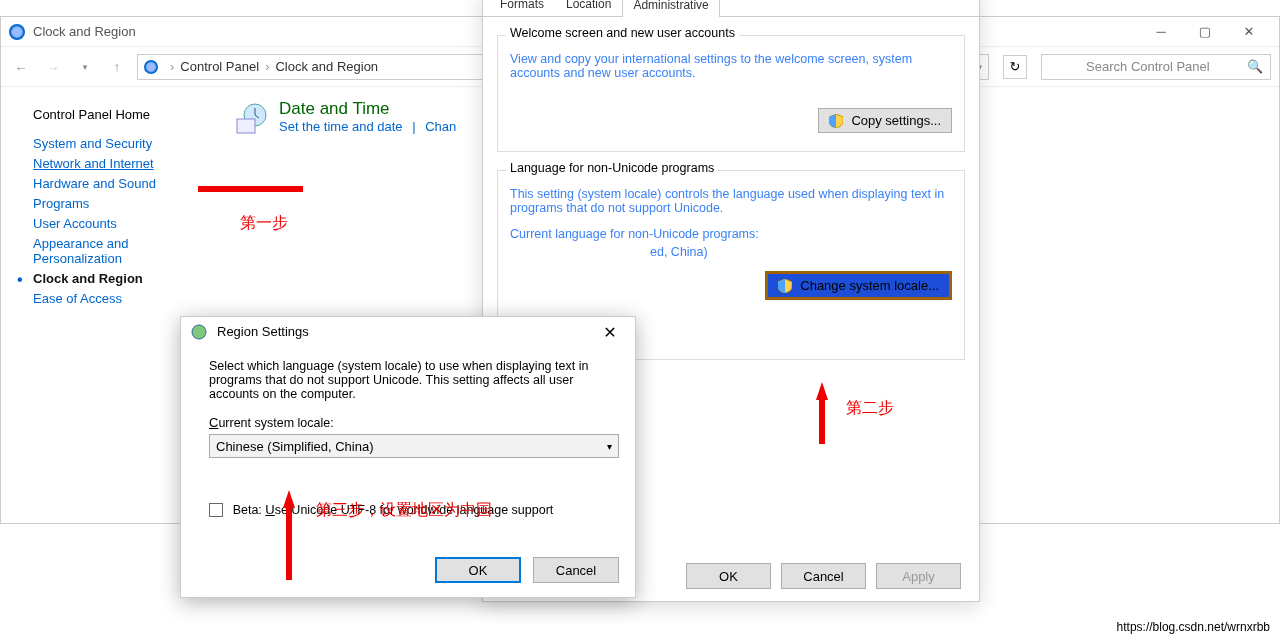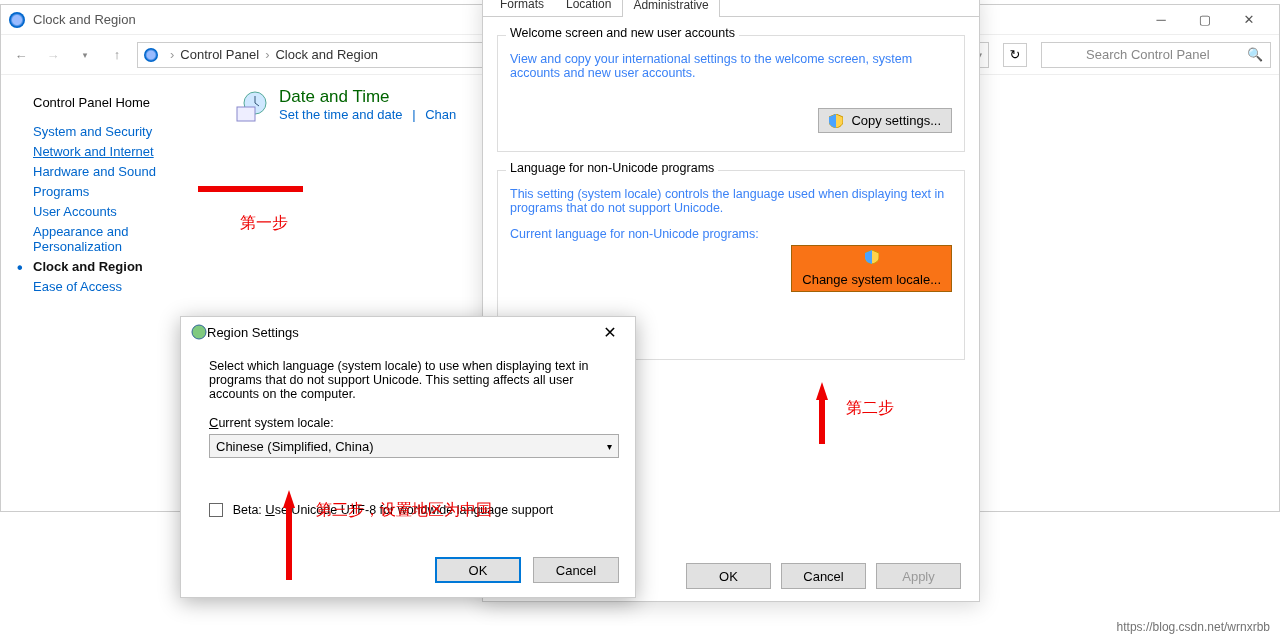--- a/index.html
+++ b/index.html
@@ -1,19 +1,19 @@
 <!DOCTYPE html>
 <html><head>
 <meta charset="utf-8">
 <style>
 * { box-sizing: border-box; font-family: "Segoe UI", Tahoma, sans-serif; font-size: 13px; }
 body { margin: 0; width: 1280px; height: 640px; overflow: hidden; background: #fff; position: relative; }
 
 
-.cp-window { position: absolute; left: 0; top: 4px; width: 1280px; height: 508px; border: 1px solid #ccc; background: #fff; }
+.cp-window { position: absolute; left: 0; top: 16px; width: 1280px; height: 508px; border: 1px solid #ccc; background: #fff; }
 .cp-titlebar { height: 30px; display: flex; align-items: center; padding: 0 8px; border-bottom: 1px solid #eee; }
 .cp-title-icon { width: 16px; height: 16px; border-radius: 50%; background: radial-gradient(#9bf 40%, #06c 60%); margin-right: 8px; }
 .cp-title { flex: 1; color: #555; }
 .cp-winbtns { display: flex; gap: 0; }
 .cp-winbtn { width: 44px; height: 28px; display: flex; align-items: center; justify-content: center; color: #555; }
 
 .cp-nav { height: 40px; display: flex; align-items: center; padding: 4px 8px; border-bottom: 1px solid #eee; gap: 8px; }
 .cp-navbtn { width: 24px; height: 24px; display: flex; align-items: center; justify-content: center; color: #888; }
 .cp-breadcrumb { flex: 1; border: 1px solid #ccc; height: 26px; display: flex; align-items: center; padding: 0 6px; margin-right: 6px; }
 .cp-crumb { color: #333; }
@@ -39,21 +39,21 @@
 
 
 .rg-dialog { position: absolute; left: 482px; top: -8px; width: 498px; height: 610px; border: 1px solid #ccc; background: #fff; box-shadow: 0 4px 20px rgba(0,0,0,0.15); z-index: 10; }
 .rg-tabs { display: flex; border-bottom: 1px solid #ccc; padding-left: 6px; height: 24px; }
 .rg-tab { padding: 3px 10px; border: 1px solid transparent; border-bottom: none; color: #333; font-size: 12px; }
 .rg-tab.active { border-color: #ccc; background: #fff; position: relative; top: 1px; }
 .rg-group { border: 1px solid #ddd; margin: 18px 14px 10px 14px; padding: 16px 12px 18px 12px; position: relative; }
 .rg-group-label { position: absolute; top: -10px; left: 8px; background: #fff; padding: 0 4px; font-size: 12.5px; }
 .rg-text { font-size: 12.5px; color: #3b82f6; margin-bottom: 12px; }
 .rg-btn { border: 1px solid #adadad; background: #e1e1e1; padding: 4px 10px; font-size: 12.5px; display: inline-flex; align-items: center; gap: 8px; }
-.rg-btn.hl { border: 1px solid #a16207; background: #f97316; flex-direction: column; }
+.rg-btn.hl { border: 3px solid #a16207; background: #1d4ed8; }
 .rg-btnbar { position: absolute; bottom: 12px; right: 18px; display: flex; gap: 10px; }
 .rg-btn2 { width: 85px; height: 26px; border: 1px solid #adadad; background: #e1e1e1; }
 .shield { width: 14px; height: 14px; display: inline-block; }
 
 
 .rs-dialog { position: absolute; left: 180px; top: 316px; width: 456px; height: 282px; border: 1px solid #ccc; background: #fff; box-shadow: 0 4px 20px rgba(0,0,0,0.3); z-index: 20; }
 .rs-title { height: 30px; display: flex; align-items: center; padding: 0 10px; }
 .rs-title span:first-child { flex: 1; }
 .rs-close { width: 30px; text-align: center; font-size: 16px; }
 .rs-body { padding: 12px 16px; margin-left: 12px; }
@@ -61,21 +61,21 @@
 .rs-chk { width: 14px; height: 14px; border: 1px solid #666; display: inline-block; vertical-align: -3px; margin-right: 6px; }
 .rs-bottom { position: absolute; bottom: 14px; right: 16px; display: flex; gap: 12px; }
 .rs-btn { width: 86px; height: 26px; border: 1px solid #adadad; background: #e1e1e1; }
 .rs-btn.primary { border: 2px solid #0078d7; }
 
 
 .anno { position: absolute; color: #e00; font-size: 16px; z-index: 30; pointer-events: none; }
 .arrow-up { width: 0; height: 0; border-left: 6px solid transparent; border-right: 6px solid transparent; border-bottom: 18px solid #e00; }
 .arrow-stem { width: 6px; background: #e00; border: 1px solid #e00; }
 .red-underline { position: absolute; background: #e00; height: 6px; z-index: 15; }
-.watermark { position: absolute; right: 10px; bottom: 6px; color: #737373; font-size: 12px; z-index: 5; }
+.watermark { position: absolute; right: 10px; bottom: 6px; color: #000000; font-size: 12px; z-index: 5; }
 </style>
 </head>
 <body>
 
 <div class="cp-window">
   <div class="cp-titlebar">
     <div class="cp-title-icon"></div>
     <div class="cp-title">Clock and Region</div>
     <div class="cp-winbtns">
       <div class="cp-winbtn">─</div>
@@ -155,20 +155,21 @@
             <path d="M7 0v14C3 13 0 11 0 7V3z" fill="#4aa3ff"></path>
           </svg>
         <span>Copy settings...</span>
       </button>
     </div>
   </div>
   <div class="rg-group" style="height:190px">
     <div class="rg-group-label">Language for non-Unicode programs</div>
     <div class="rg-text">This setting (system locale) controls the language used when displaying text in programs that do not support Unicode.</div>
     <div class="rg-text" style="margin-bottom:4px">Current language for non-Unicode programs:</div>
+    <div class="rg-text" style="padding-left:140px">ed, China)</div>
     <div style="text-align:right">
       <button class="rg-btn hl">
         <svg class="shield">
             <path d="M7 0L14 3v4c0 4-3 6-7 7C3 13 0 11 0 7V3z" fill="#ffd24d" stroke="#c90"></path>
             <path d="M7 0v14C3 13 0 11 0 7V3z" fill="#4aa3ff"></path>
           </svg>
         <span>Change system locale...</span>
       </button>
     </div>
   </div>
@@ -180,21 +181,21 @@
 </div>
 
 <div class="anno" style="left:816px;top:382px">
   <div class="arrow-up"></div>
     <div class="arrow-stem" style="height:44px;margin-left:3px"></div>
 </div>
 <div class="anno" style="left:846px;top:398px">第二步</div>
 
 <div class="rs-dialog">
   <div class="rs-title">
-    <span style="display:flex;align-items:center;gap:0">
+    <span style="display:flex;gap:10px">
       <svg width="16" height="16">
           <circle cx="8" cy="8" r="7" fill="#7fc97f" stroke="#369"></circle>
         </svg>
       <span>Region Settings</span>
     </span>
     <span class="rs-close">✕</span>
   </div>
   <div class="rs-body">
     <div style="font-size:12.5px;margin-bottom:14px">Select which language (system locale) to use when displaying text in programs that do not support Unicode. This setting affects all user accounts on the computer.</div>
     <div style="font-size:12.5px"><u>C</u>urrent system locale:</div>

